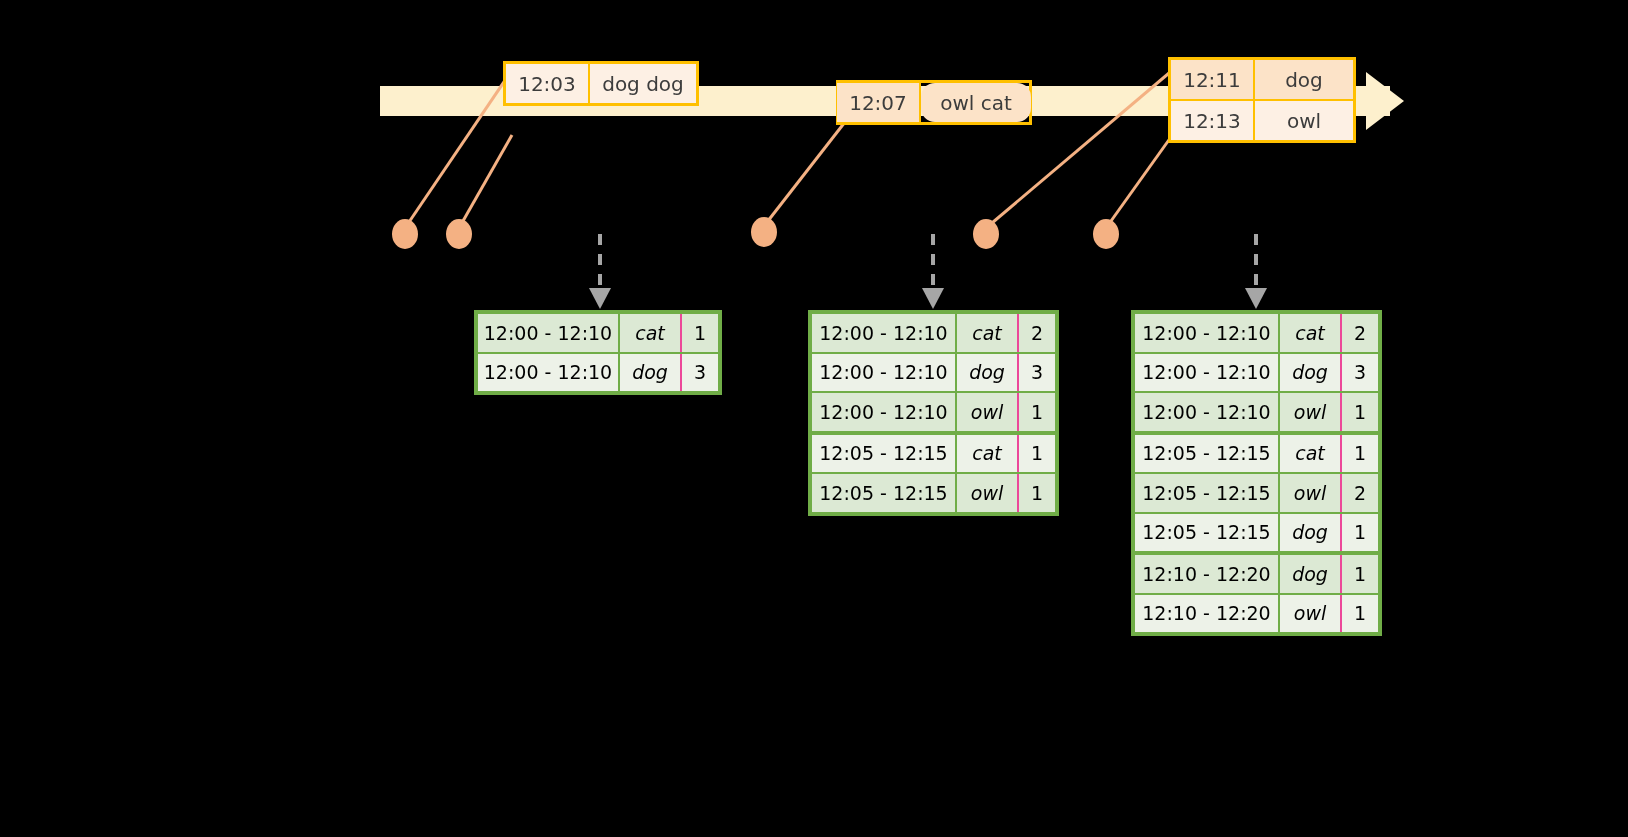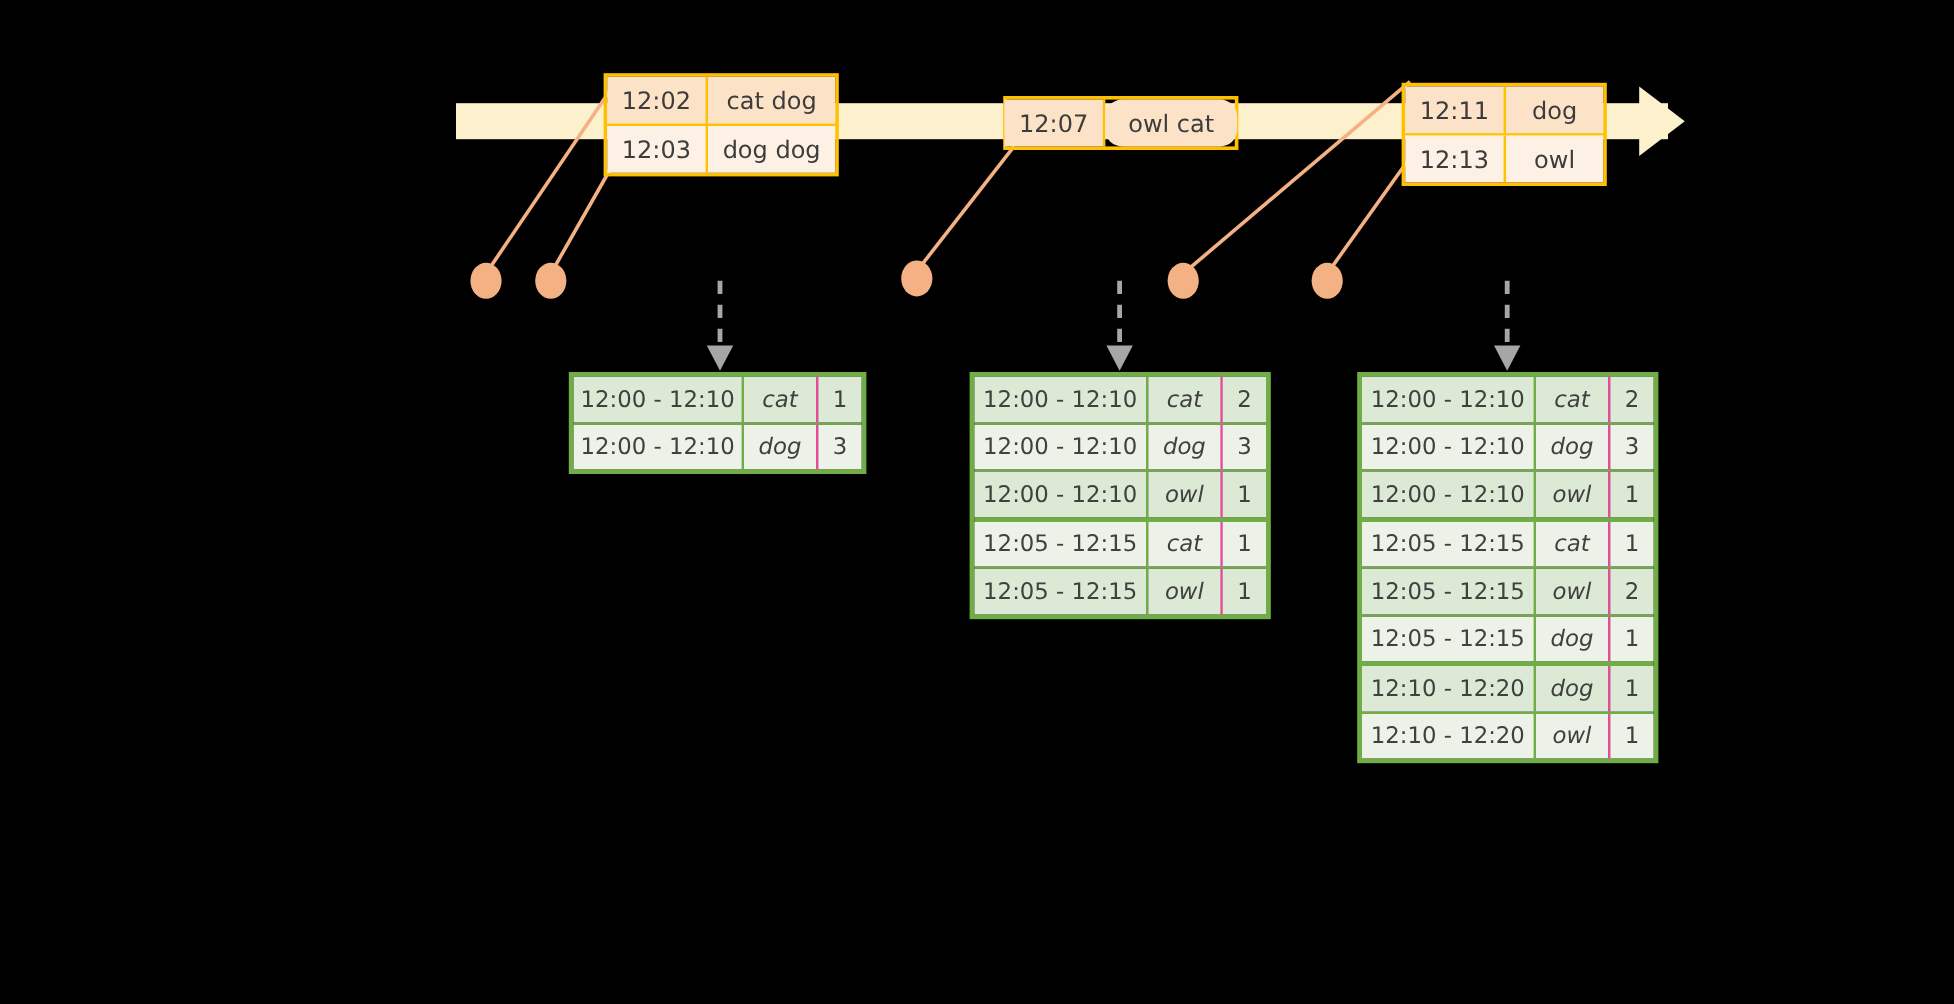--- a/index.html
+++ b/index.html
@@ -24,36 +24,36 @@
   .evt-row.light .c{background:#fdf0e4;}
   .c{display:flex;align-items:center;justify-content:center;
      font-size:20px;color:#3c3c3c;box-sizing:border-box;}
   .c-time{width:84px;border-right:2px solid #ffc000;}
   .c-words{flex:1;}
 
   #evt1{left:503px;top:61px;width:196px;}
   #evt1 .c-words{width:110px;}
   #evt2{left:836px;top:80px;width:196px;align-items:center;}
   #evt2 .c-words{width:110px;border-radius:14px;}
-  #evt3{left:1168px;top:69px;width:171px;}
+  #evt3{left:1168px;top:57px;width:188px;}
   #evt3 .c-words{width:89px;}
 
   
   svg.links{position:absolute;left:0;top:0;width:1628px;height:837px;
             pointer-events:none;}
 
   
   .tbl{position:absolute;border:4px solid #70ad47;box-sizing:border-box;}
   .trow{display:flex;height:37.5px;}
   .trow + .trow{border-top:2px solid #70ad47;}
   .trow.sep{border-top:4px solid #70ad47;}
   .trow.a .tc{background:#dce9d4;}
   .trow.b .tc{background:#edf2e8;}
   .tc{display:flex;align-items:center;justify-content:center;
-      font-size:19px;color:#404040;box-sizing:border-box;}
+      font-size:19px;color:#000000;box-sizing:border-box;}
   .tc-win{border-right:2px solid #70ad47;}
   .tc-key{border-right:2px solid #ec4899;font-style:italic;}
 
   #tbl1{left:474px;top:310px;}
   #tbl1 .tc-win{width:142px;} #tbl1 .tc-key{width:62px;} #tbl1 .tc-cnt{width:36px;}
   #tbl2{left:808px;top:310px;}
   #tbl2 .tc-win{width:145px;} #tbl2 .tc-key{width:62px;} #tbl2 .tc-cnt{width:36px;}
   #tbl3{left:1131px;top:310px;}
   #tbl3 .tc-win{width:145px;} #tbl3 .tc-key{width:62px;} #tbl3 .tc-cnt{width:36px;}
 </style>
@@ -87,24 +87,20 @@
       <line x1="1256" y1="234" x2="1256" y2="290"></line>
     </g>
     <g fill="#a6a6a6">
       <polygon points="589,288 611,288 600,309"></polygon>
       <polygon points="922,288 944,288 933,309"></polygon>
       <polygon points="1245,288 1267,288 1256,309"></polygon>
     </g>
   </svg>
 
   <div class="evt" id="evt1">
-    <div class="evt-row shade">
-      <div class="c c-time">12:02</div>
-      <div class="c c-words">cat dog</div>
-    </div>
     <div class="evt-row light">
       <div class="c c-time">12:03</div>
       <div class="c c-words">dog dog</div>
     </div>
   </div>
 
   <div class="evt" id="evt2">
     <div class="evt-row shade">
       <div class="c c-time">12:07</div>
       <div class="c c-words">owl cat</div>

